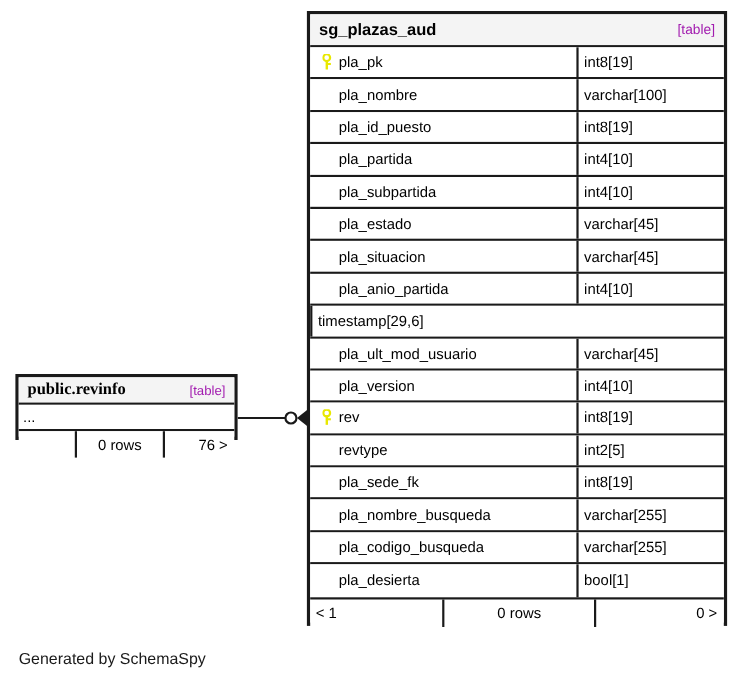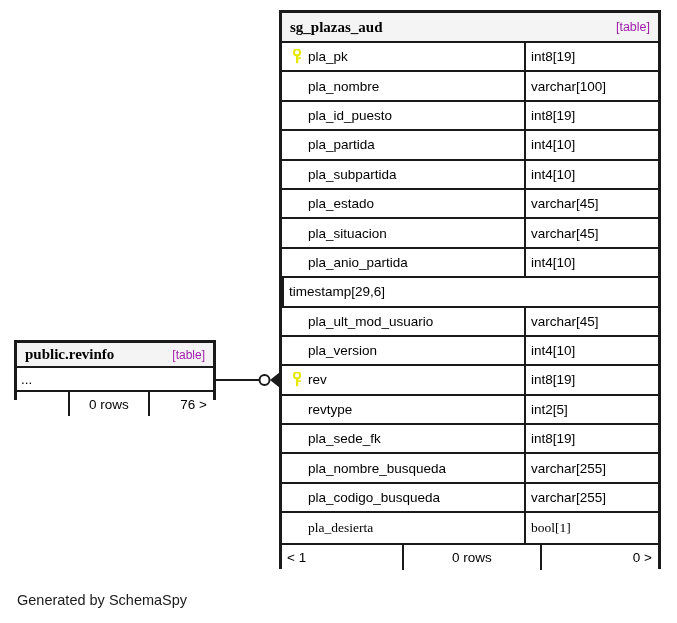--- a/index.html
+++ b/index.html
@@ -30,38 +30,36 @@
     align-items: center;
     justify-content: space-between;
     background: #f4f4f4;
     border-bottom: 2px solid #1a1a1a;
     box-sizing: border-box;
     padding: 0 8px;
   }
   .entity-title {
     font-weight: bold;
     white-space: nowrap;
-    font-family: Liberation Serif, serif;
   }
   .entity-kind {
     font-size: 12.5px;
     color: #a21caf;
     white-space: nowrap;
   }
 
   .col-row {
     display: flex;
     align-items: stretch;
     border-bottom: 2px solid #1a1a1a;
     box-sizing: border-box;
     background: #ffffff;
   }
   .col-row:last-of-type {
     border-bottom: none;
-    font-family: Liberation Serif, serif;
   }
   .col-name {
     display: flex;
     align-items: center;
     box-sizing: border-box;
     padding-left: 6px;
     font-size: 13.5px;
     white-space: nowrap;
     overflow: hidden;
   }

